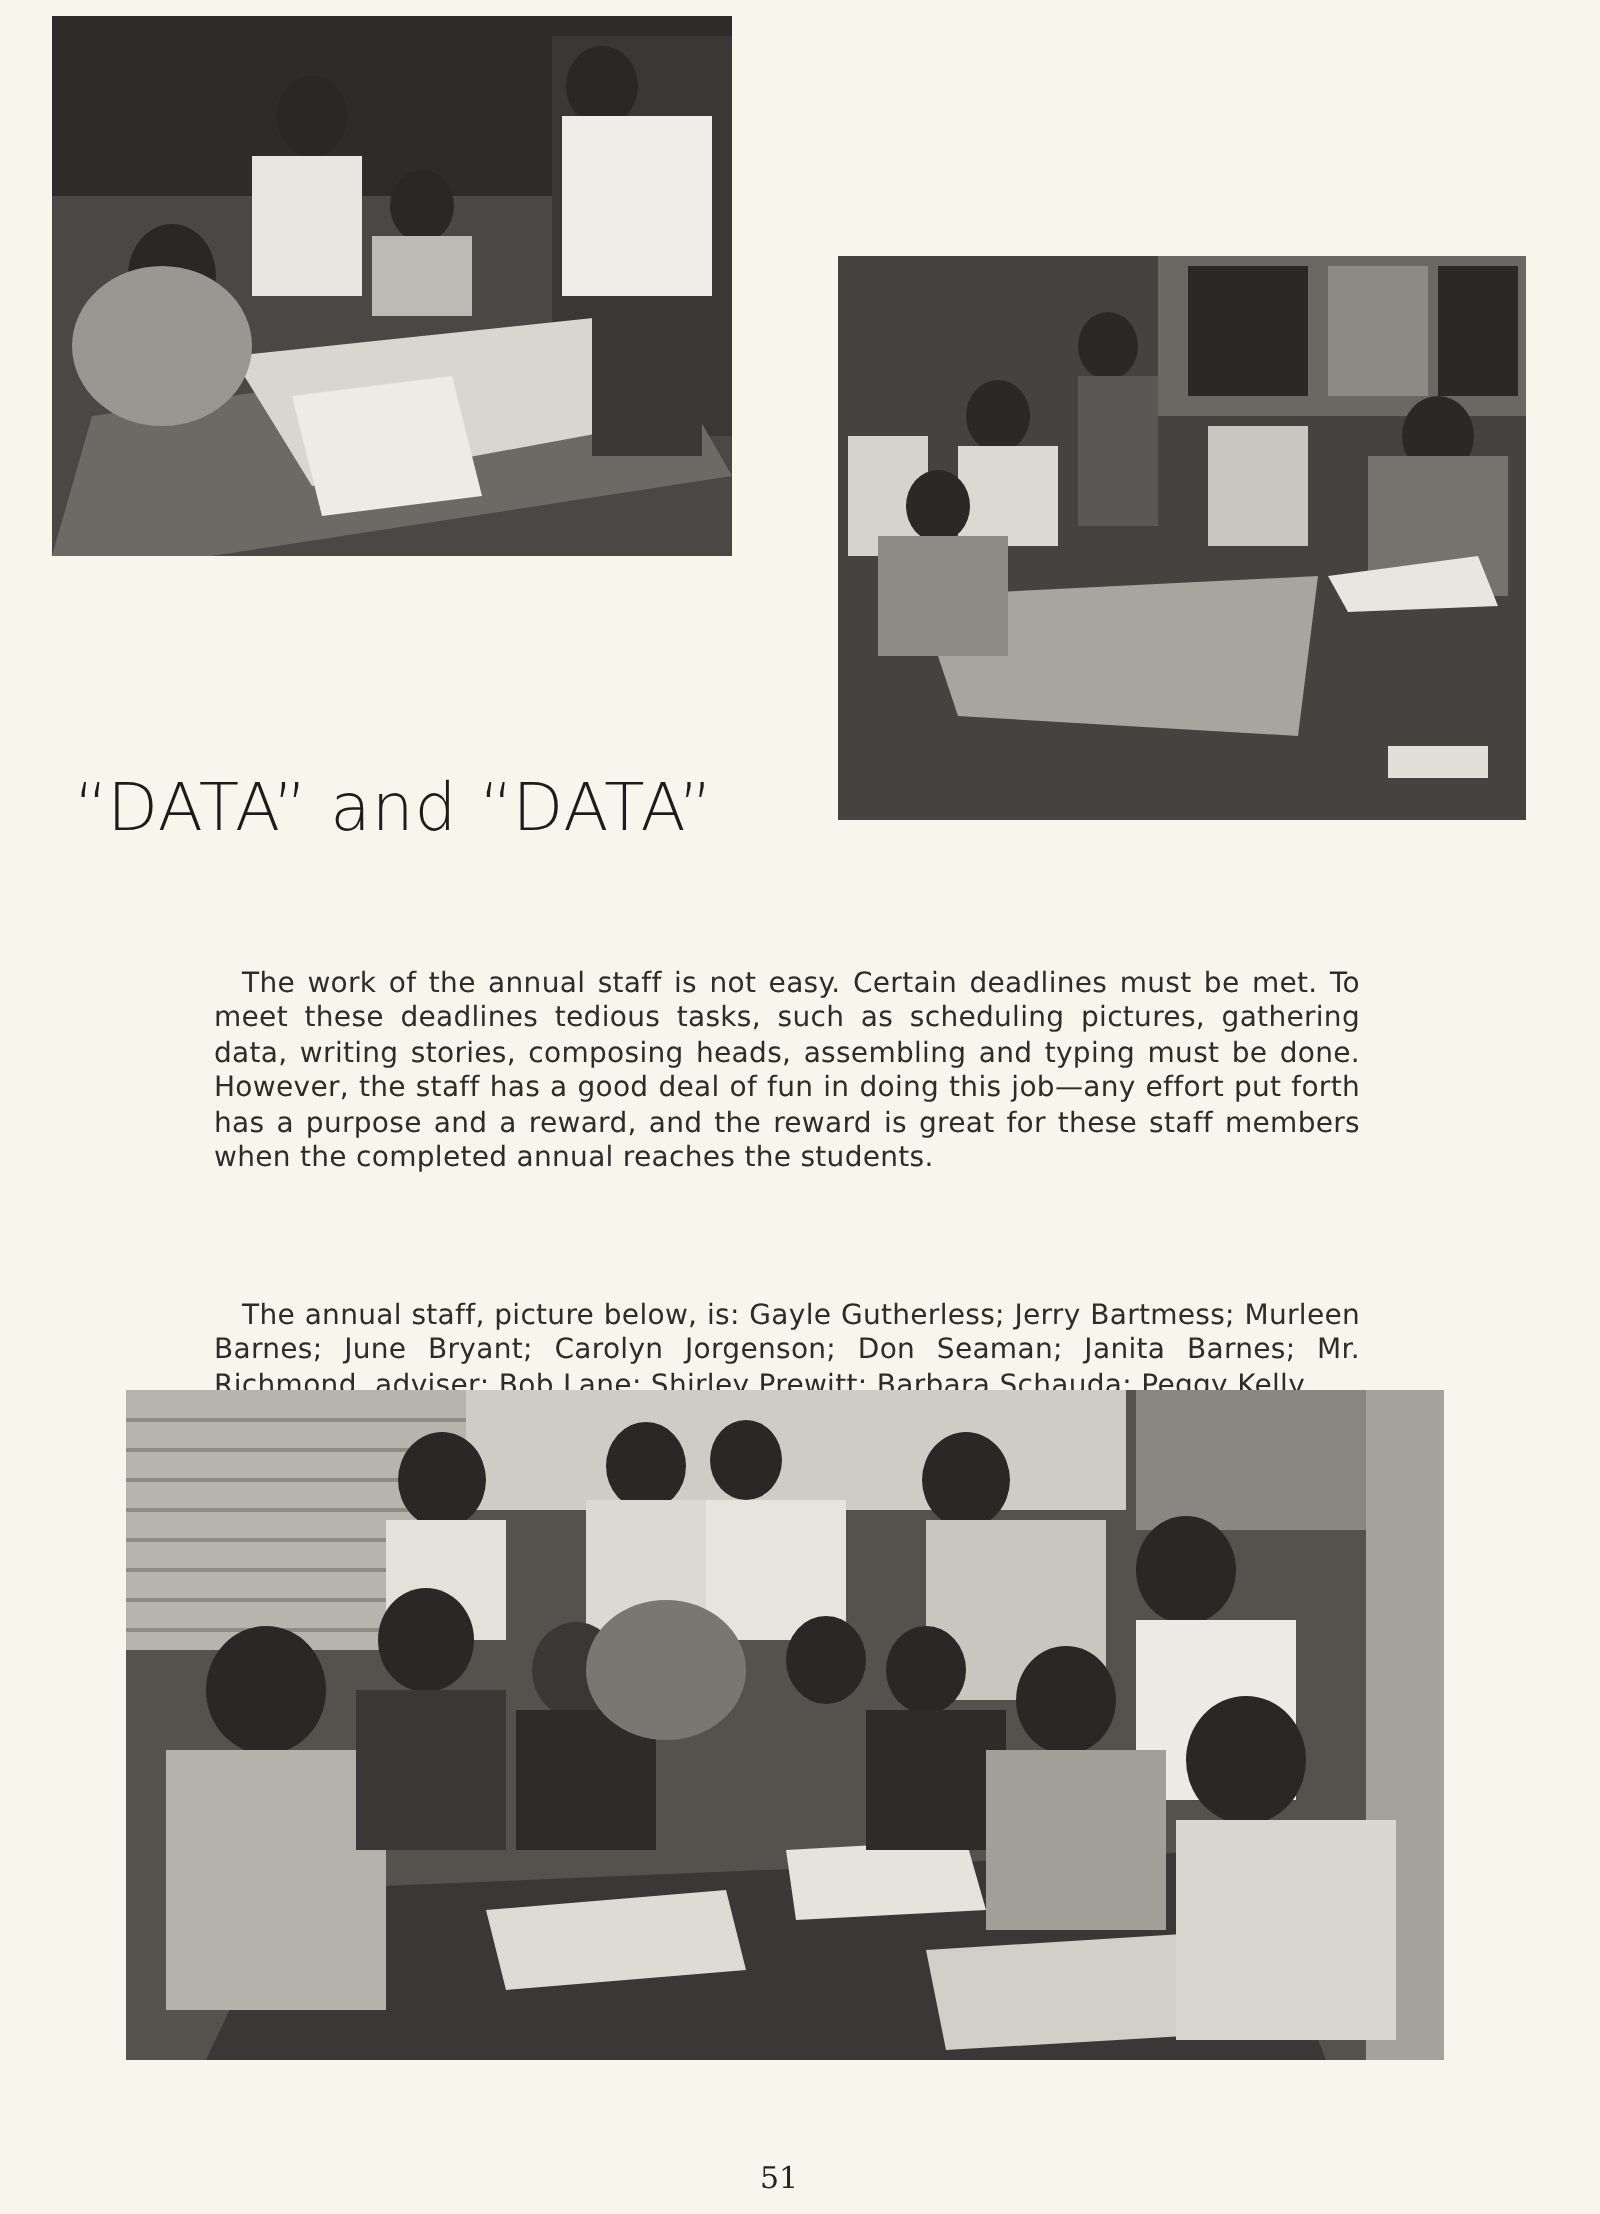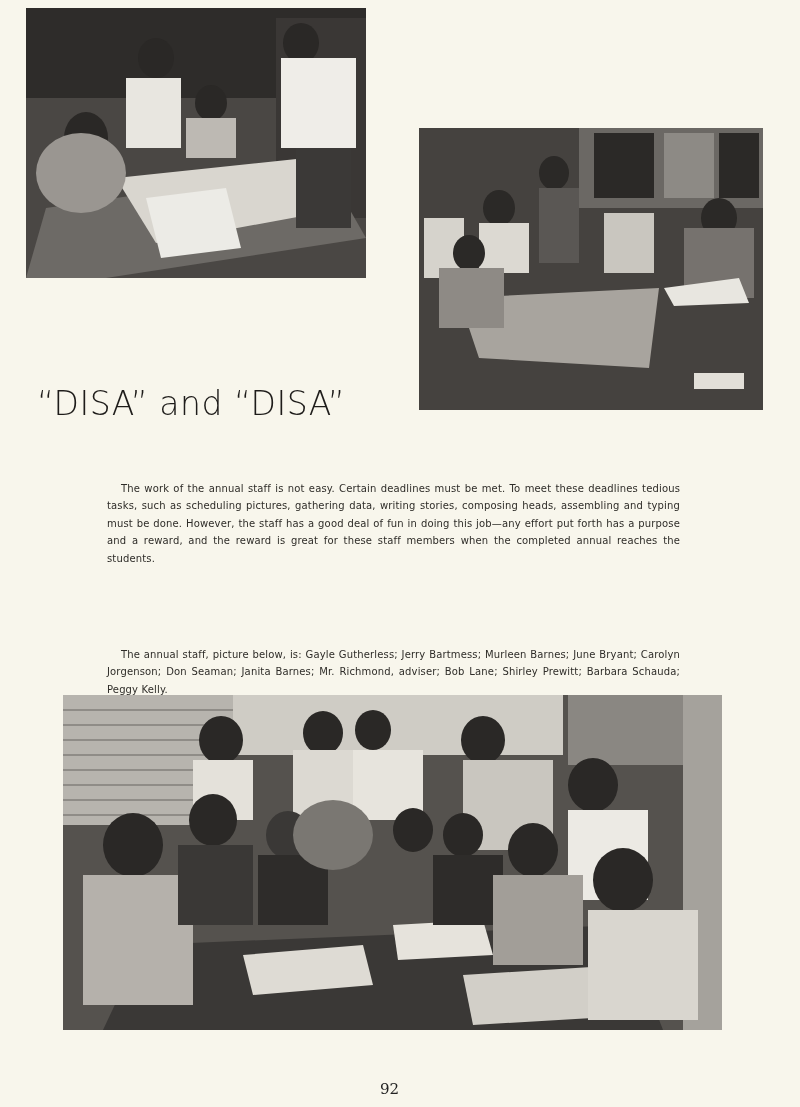--- a/index.html
+++ b/index.html
@@ -26,21 +26,21 @@
       font-size: 33px;
       font-weight: 300;
       letter-spacing: 0.5px;
       color: #1e1c1a;
       font-family: "DejaVu Sans", sans-serif;
       white-space: nowrap;
     }
     .para {
       position: absolute;
       left: 107px; width: 573px;
-      font-size: 10px;
+      font-size: 14px;
       line-height: 17.4px;
       text-align: justify;
       color: #2e2c28;
       letter-spacing: 0.15px;
     }
     .para .indent { display: inline-block; width: 14px; }
     #para-1 { top: 470px; }
     #para-2 { top: 636px; }
     .page-number {
       position: absolute;
@@ -89,21 +89,21 @@
     <rect x="20" y="140" width="65" height="60" fill="#8e8a85"></rect>
     <ellipse cx="135" cy="45" rx="15" ry="17" fill="#2b2927"></ellipse>
     <rect x="120" y="60" width="40" height="75" fill="#5a5754"></rect>
     <ellipse cx="300" cy="90" rx="18" ry="20" fill="#2b2927"></ellipse>
     <rect x="265" y="100" width="70" height="70" fill="#76726e"></rect>
     <polygon points="245,160 320,150 330,175 255,178" fill="#e8e6e0"></polygon>
     <rect x="275" y="245" width="50" height="16" fill="#e2dfd8"></rect>
   </svg>
 </div>
 
-<h1 class="title">“DISA” and “DISA”</h1>
+<h1 class="title">“DATA” and “DATA”</h1>
 
 <p class="para" id="para-1"><span class="indent"></span><span>The work of the annual staff is not easy. Certain deadlines must be met. To meet these deadlines tedious tasks, such as scheduling pictures, gathering data, writing stories, composing heads, assembling and typing must be done. However, the staff has a good deal of fun in doing this job—any effort put forth has a purpose and a reward, and the reward is great for these staff members when the completed annual reaches the students.</span></p>
 
 <p class="para" id="para-2"><span class="indent"></span><span>The annual staff, picture below, is: Gayle Gutherless; Jerry Bartmess; Murleen Barnes; June Bryant; Carolyn Jorgenson; Don Seaman; Janita Barnes; Mr. Richmond, adviser; Bob Lane; Shirley Prewitt; Barbara Schauda; Peggy Kelly.</span></p>
 
 <div class="photo" id="photo-bottom">
   <svg viewBox="0 0 659 335" preserveAspectRatio="none">
     <rect width="659" height="335" fill="#55524e"></rect>
     <rect x="0" y="0" width="170" height="130" fill="#b7b4ae"></rect>
     <g stroke="#8f8c87" stroke-width="2">
@@ -143,13 +143,13 @@
     <ellipse cx="350" cy="135" rx="20" ry="22" fill="#2a2826"></ellipse>
     <ellipse cx="400" cy="140" rx="20" ry="22" fill="#2a2826"></ellipse>
     <rect x="370" y="160" width="70" height="70" fill="#2e2c2a"></rect>
     <ellipse cx="470" cy="155" rx="25" ry="27" fill="#2a2826"></ellipse>
     <rect x="430" y="180" width="90" height="90" fill="#a29e98"></rect>
     <ellipse cx="560" cy="185" rx="30" ry="32" fill="#2a2826"></ellipse>
     <rect x="525" y="215" width="110" height="110" fill="#d9d6cf"></rect>
   </svg>
 </div>
 
-<div class="page-number">92</div>
+<div class="page-number">51</div>
 
 </body></html>

